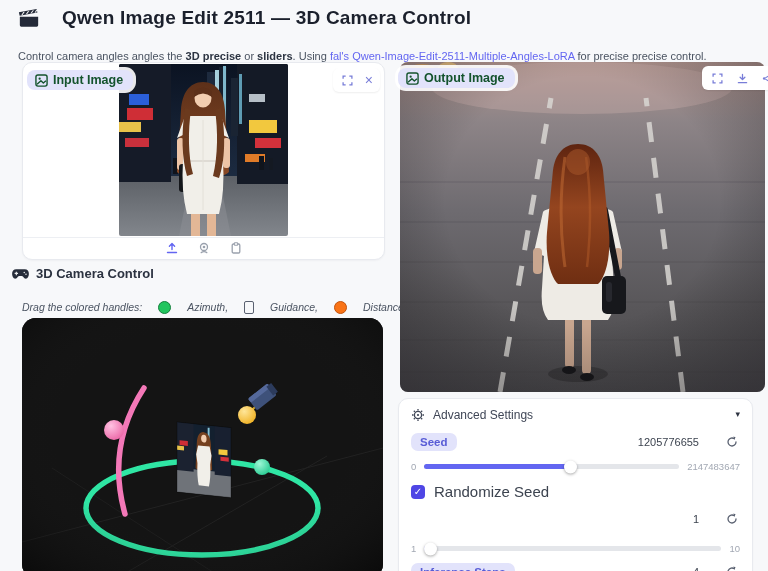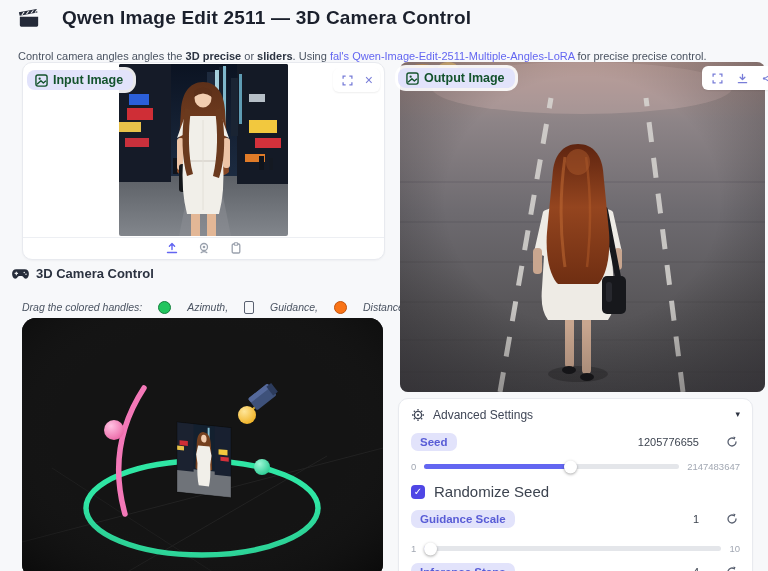--- a/index.html
+++ b/index.html
@@ -374,21 +374,20 @@
     </div>
     <span>2147483647</span>
   </div>
 
   <div class="randomize-row">
     <span class="checkbox">✓</span>
     <span class="checkbox-label">Randomize Seed</span>
   </div>
 
   <div class="param-row">
-    <span class="param-badge">Guidance Scale</span>
     <span class="param-value">1</span>
     <span class="reset-btn">
       <svg width="12" height="12" viewBox="0 0 12 12">
           <path d="M10,6 A4,4 0 1 1 8.4,2.8" fill="none" stroke="currentColor" stroke-width="1.3" stroke-linecap="round"></path>
           <polygon points="7.4,0.6 9.6,1.3 8.2,3.4" fill="currentColor"></polygon>
         </svg>
     </span>
   </div>
   <div class="slider-row mt14">
     <span>1</span>

